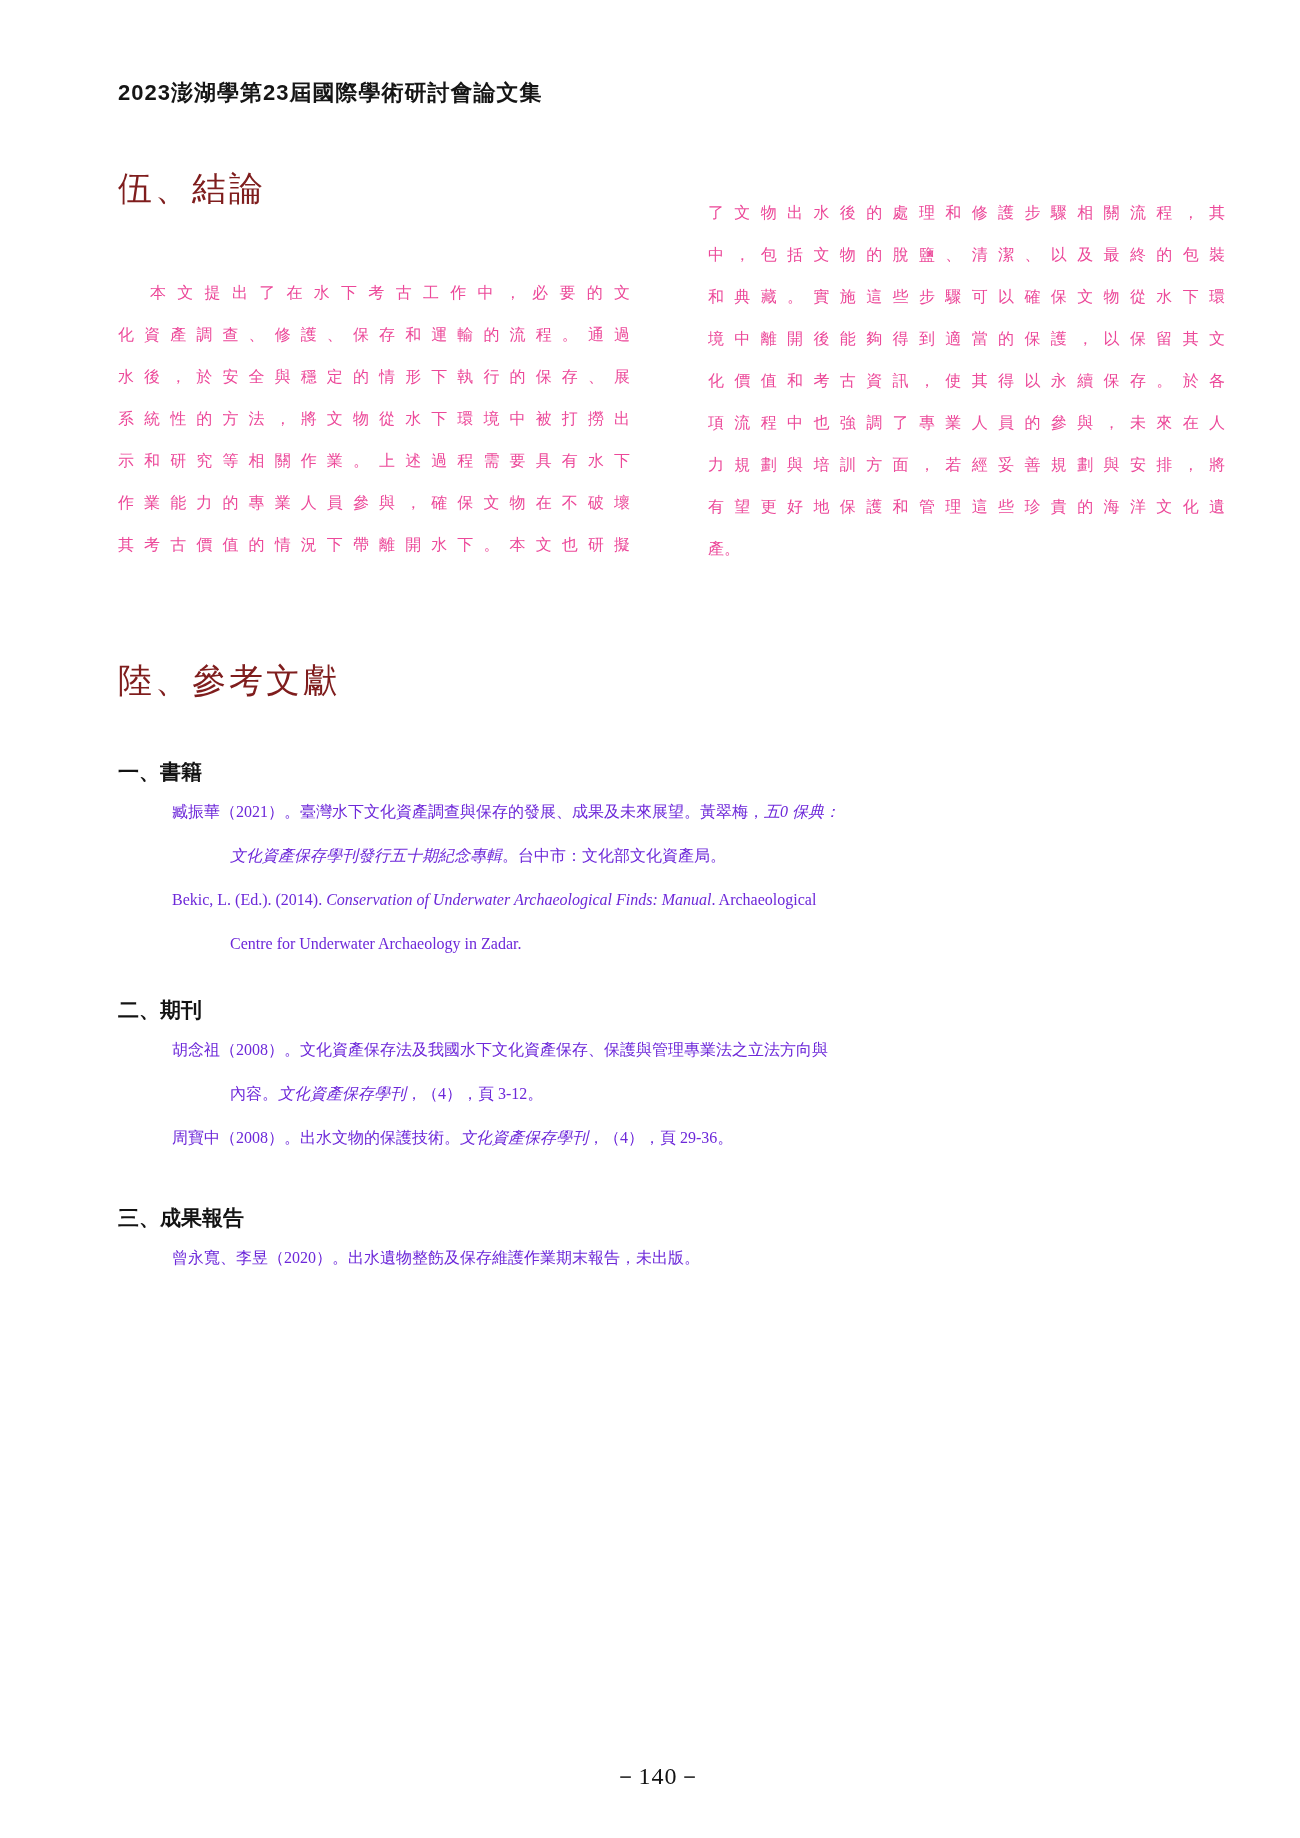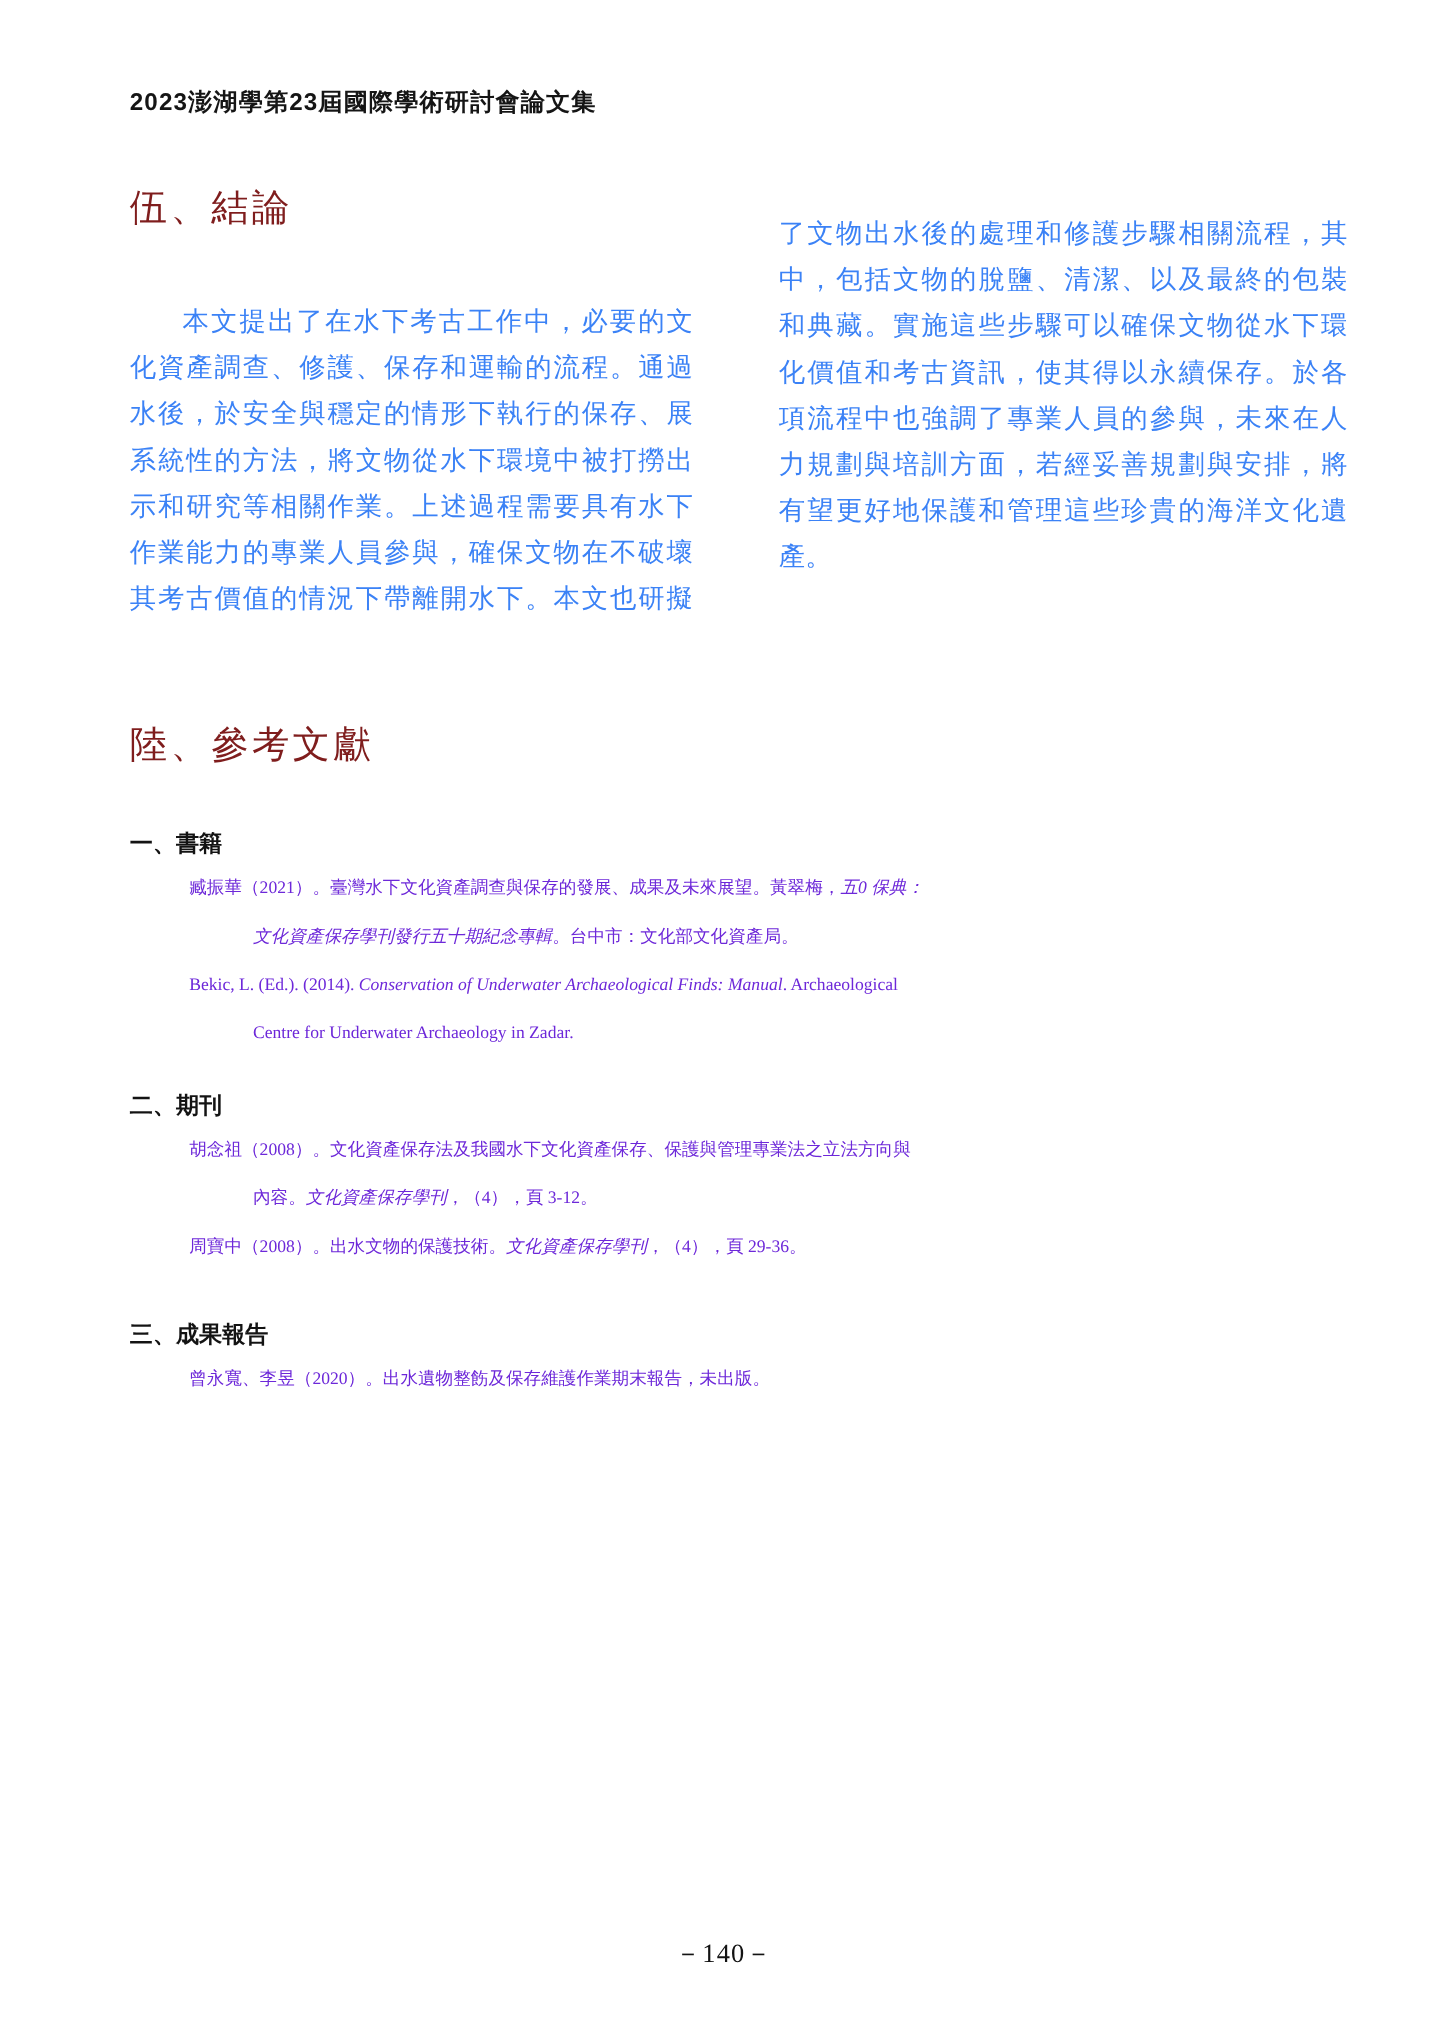--- a/index.html
+++ b/index.html
@@ -25,25 +25,25 @@
     font-size: 34px;
     font-weight: normal;
     letter-spacing: 3px;
     color: #7f1d1d;
   }
   .conclusion { display: flex; justify-content: space-between; margin-top: 58px; }
   .col-left  { width: 512px; }
   .col-right { width: 517px; padding-top: 26px; }
   .col-left .section-heading { margin-bottom: 60px; }
   .bline {
-    font-size: 24px;
+    font-size: 16px;
     line-height: 42px;
     height: 42px;
     white-space: nowrap;
-    color: #3b82f6;
+    color: #ec4899;
   }
   .just { text-align: justify; text-align-last: justify; white-space: normal; }
   .indent2 { text-indent: 2em; }
   .references { margin-top: 88px; }
   .ref-group { margin-top: 50px; }
   .ref-group.tight { margin-top: 26px; }
   .ref-group.mid   { margin-top: 40px; }
   .ref-label {
     font-family: "Liberation Sans", "DejaVu Sans", sans-serif;
     font-weight: bold;
@@ -89,20 +89,21 @@
         <div class="bline just">系統性的方法，將文物從水下環境中被打撈出</div>
         <div class="bline just">示和研究等相關作業。上述過程需要具有水下</div>
         <div class="bline just">作業能力的專業人員參與，確保文物在不破壞</div>
         <div class="bline just">其考古價值的情況下帶離開水下。本文也研擬</div>
       </div>
     </div>
     <div class="col-right">
       <div class="bline just">了文物出水後的處理和修護步驟相關流程，其</div>
       <div class="bline just">中，包括文物的脫鹽、清潔、以及最終的包裝</div>
       <div class="bline just">和典藏。實施這些步驟可以確保文物從水下環</div>
+      <div class="bline just">境中離開後能夠得到適當的保護，以保留其文</div>
       <div class="bline just">化價值和考古資訊，使其得以永續保存。於各</div>
       <div class="bline just">項流程中也強調了專業人員的參與，未來在人</div>
       <div class="bline just">力規劃與培訓方面，若經妥善規劃與安排，將</div>
       <div class="bline just">有望更好地保護和管理這些珍貴的海洋文化遺</div>
       <div class="bline">產。</div>
     </div>
   </div>
 
   <div class="references">
     <div class="section-heading">陸、參考文獻</div>

